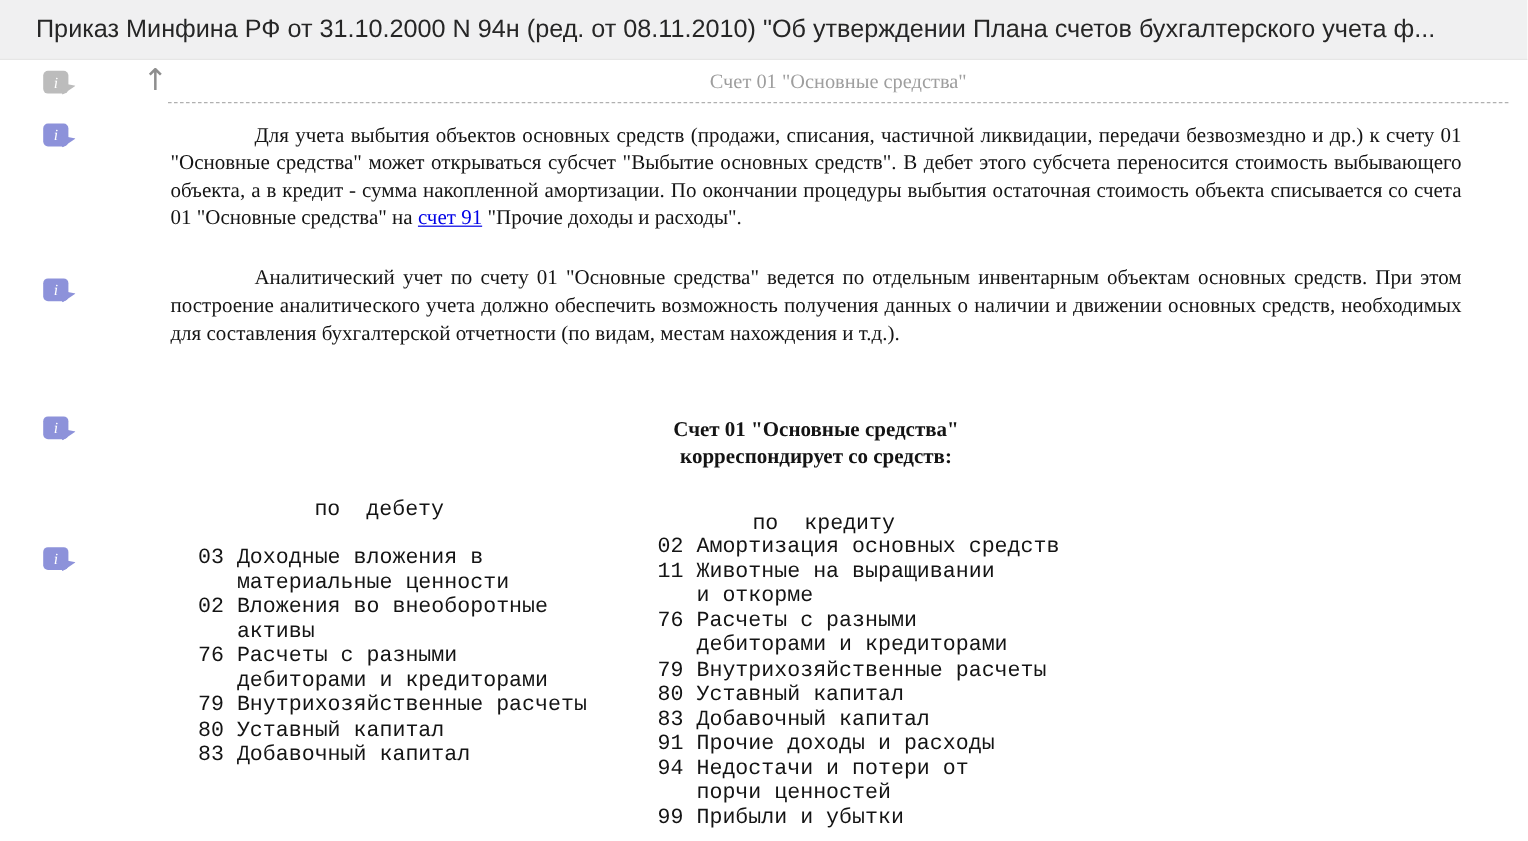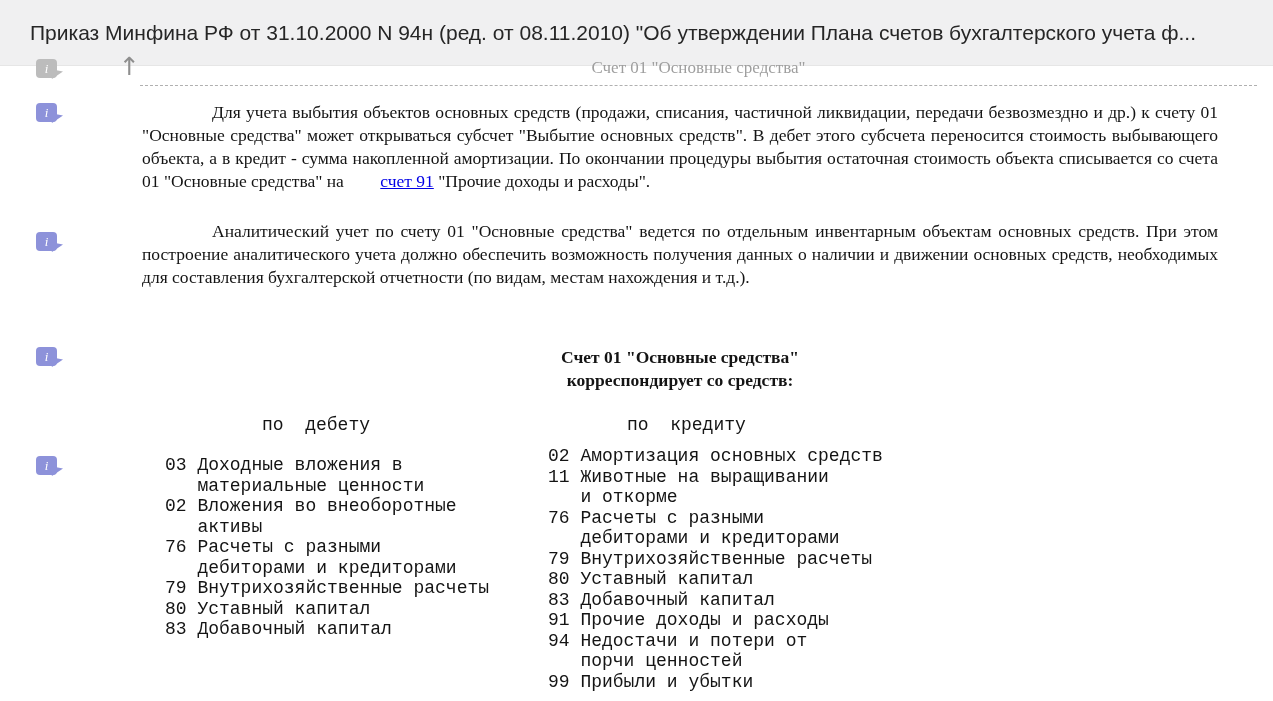--- a/index.html
+++ b/index.html
@@ -6,21 +6,21 @@
     margin: 0; padding: 0;
     width: 1273px; height: 701px;
     overflow: hidden;
     background: #ffffff;
     position: relative;
     font-family: "Liberation Sans", sans-serif;
   }
   
   .titlebar {
     box-sizing: border-box;
-    height: 66px;
+    height: 50px;
     background: #f0f0f1;
     border-bottom: 1px solid #e6e6e6;
     display: flex;
     align-items: center;
     padding-left: 30px;
     font-size: 21px;
     color: #262626;
     white-space: nowrap;
     overflow: hidden;
   }
@@ -82,21 +82,20 @@
     text-indent: 70px;
     font-family: "Liberation Serif", "DejaVu Serif", serif;
     font-size: 17.5px;
     line-height: 23px;
     color: #141414;
   }
   .doclink {
     color: #0000e6;
     text-decoration: underline;
     cursor: pointer;
-    margin-left: 32px;
   }
   .corr-heading {
     position: absolute;
     left: 142px; top: 346px;
     width: 1076px;
     text-align: center;
     font-family: "Liberation Serif", "DejaVu Serif", serif;
     font-size: 17.5px;
     font-weight: bold;
     line-height: 23px;
@@ -137,21 +136,21 @@
   <p class="para" style="top:101px"><span>Для учета выбытия объектов основных средств (продажи, списания, частичной ликвидации, передачи безвозмездно и др.) к счету 01 "Основные средства" может открываться субсчет "Выбытие основных средств". В дебет этого субсчета переносится стоимость выбывающего объекта, а в кредит - сумма накопленной амортизации. По окончании процедуры выбытия остаточная стоимость объекта списывается со счета 01 "Основные средства" на </span><a class="doclink">счет 91</a><span> "Прочие доходы и расходы".</span></p>
 
   <p class="para" style="top:220px">Аналитический учет по счету 01 "Основные средства" ведется по отдельным инвентарным объектам основных средств. При этом построение аналитического учета должно обеспечить возможность получения данных о наличии и движении основных средств, необходимых для составления бухгалтерской отчетности (по видам, местам нахождения и т.д.).</p>
 
   <div class="corr-heading">
     <div>Счет 01 "Основные средства"</div>
     <div>корреспондирует со средств:</div>
   </div>
 
   <div class="mono" style="left:262px; top:415px">по  дебету</div>
-  <div class="mono" style="left:627px; top:415px">по  кредиту</div>
+  <div class="mono" style="left:627px; top:427px">по  кредиту</div>
 
   <pre class="mono" style="left:165px; top:455px">03 Доходные вложения в
    материальные ценности
 02 Вложения во внеоборотные
    активы
 76 Расчеты с разными
    дебиторами и кредиторами
 79 Внутрихозяйственные расчеты
 80 Уставный капитал
 83 Добавочный капитал</pre>

